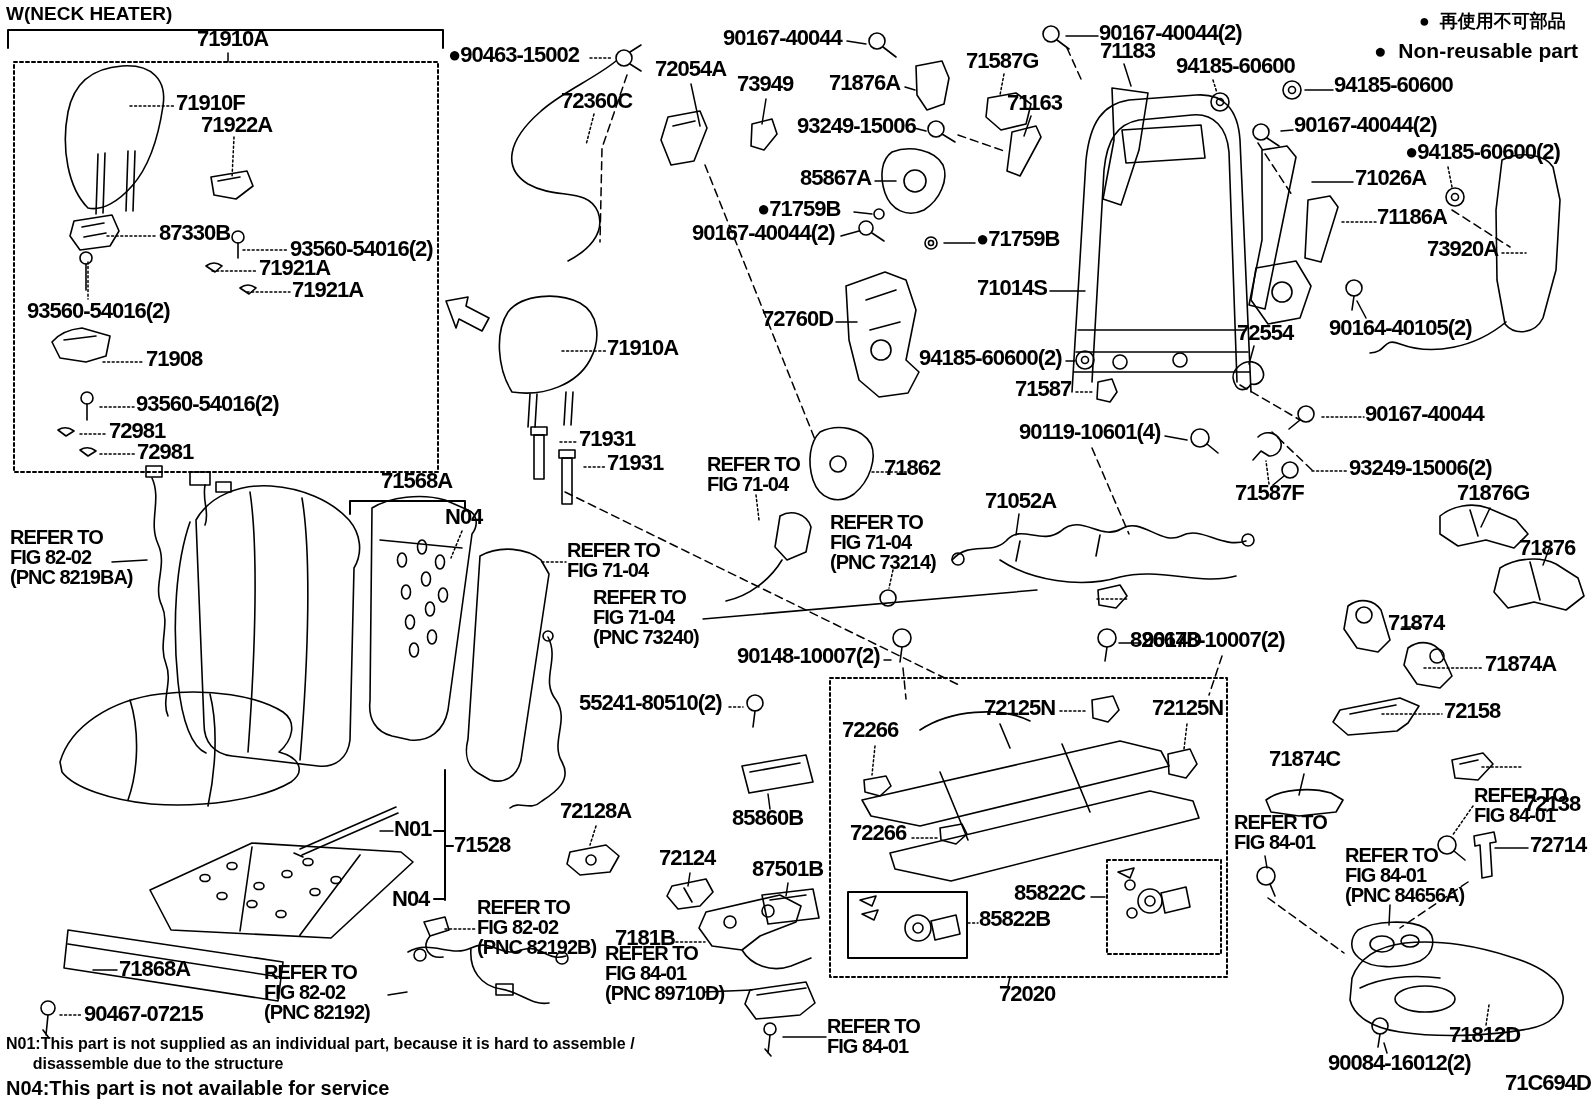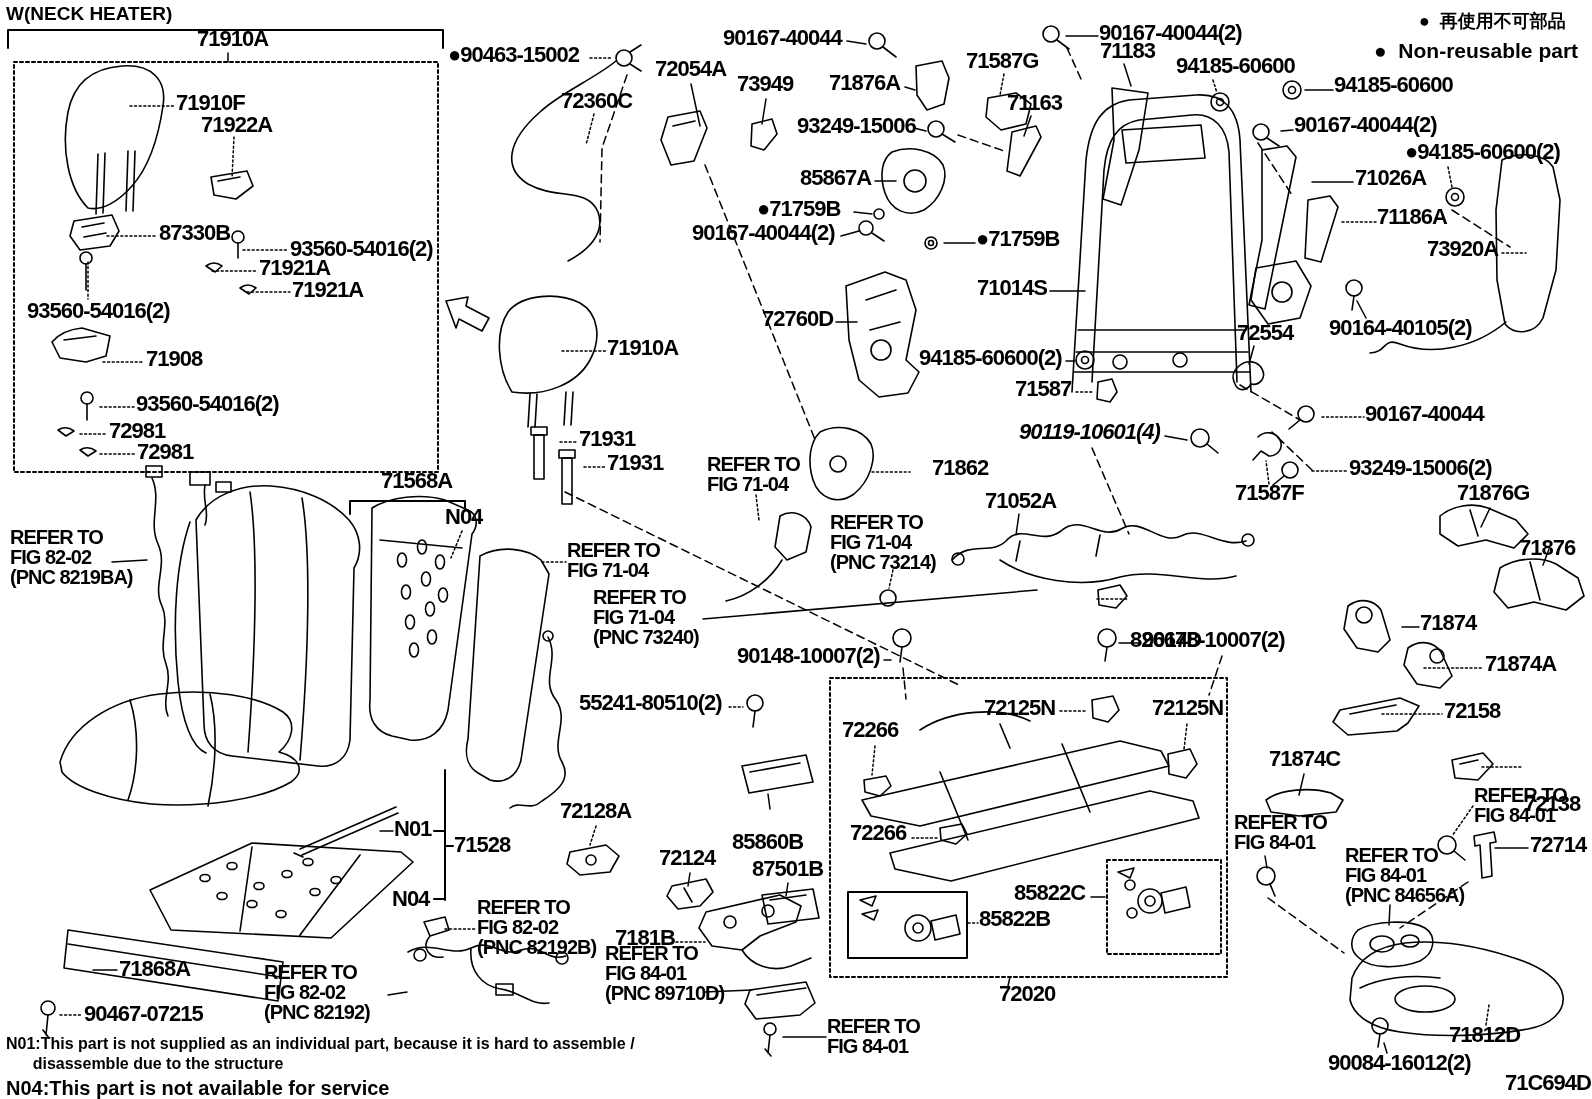--- a/index.html
+++ b/index.html
@@ -311,38 +311,38 @@
       <div class="lbl" style="left: 1427px; top: 238px;">73920A</div>
       <div class="lbl" style="left: 1419px; top: 12px; font-size: 18px; letter-spacing: 0px;">●  再使用不可部品</div>
       <div class="lbl" style="left: 1374px; top: 40px; font-size: 21px; letter-spacing: 0px;">●  Non-reusable part</div>
       <div class="lbl" style="left: 977px; top: 277px;">71014S</div>
       <div class="lbl" style="left: 762px; top: 308px;">72760D</div>
       <div class="lbl" style="left: 1237px; top: 322px;">72554</div>
       <div class="lbl" style="left: 1329px; top: 317px;">90164-40105(2)</div>
       <div class="lbl" style="left: 1365px; top: 403px;">90167-40044</div>
       <div class="lbl" style="left: 1015px; top: 378px;">71587</div>
       <div class="lbl" style="left: 919px; top: 347px;">94185-60600(2)</div>
-      <div class="lbl" style="left: 1019px; top: 421px; font-style: italic;">90119-10601(4)</div>
+      <div class="lbl" style="left: 1019px; top: 421px;">90119-10601(4)</div>
       <div class="lbl" style="left: 1349px; top: 457px;">93249-15006(2)</div>
       <div class="lbl" style="left: 1235px; top: 482px;">71587F</div>
       <div class="lbl" style="left: 1457px; top: 482px;">71876G</div>
       <div class="lbl" style="left: 1519px; top: 525px; margin-top: 12px;">71876</div>
-      <div class="lbl" style="left: 932px; top: 457px;">71862</div>
+      <div class="lbl" style="left: 884px; top: 457px;">71862</div>
       <div class="lbl" style="left: 607px; top: 337px;">71910A</div>
       <div class="lbl" style="left: 579px; top: 428px;">71931</div>
       <div class="lbl" style="left: 607px; top: 452px;">71931</div>
       <div class="lbl" style="left: 707px; top: 454px; font-size: 20px;">REFER TO
 FIG 71-04</div>
       <div class="lbl" style="left: 985px; top: 490px;">71052A</div>
       <div class="lbl" style="left: 830px; top: 512px; font-size: 20px;">REFER TO
 FIG 71-04
 (PNC 73214)</div>
       <div class="lbl" style="left: 1130px; top: 583px; margin-top: 46px;">82667D</div>
       <div class="lbl" style="left: 1142px; top: 629px;">90148-10007(2)</div>
-      <div class="lbl" style="left: 1420px; top: 612px;">71874</div>
+      <div class="lbl" style="left: 1388px; top: 612px;">71874</div>
       <div class="lbl" style="left: 1485px; top: 653px;">71874A</div>
       <div class="lbl" style="left: 1444px; top: 700px;">72158</div>
       <div class="lbl" style="left: 567px; top: 540px; font-size: 20px;">REFER TO
 FIG 71-04</div>
       <div class="lbl" style="left: 593px; top: 587px; font-size: 20px;">REFER TO
 FIG 71-04
 (PNC 73240)</div>
       <div class="lbl" style="left: 737px; top: 645px;">90148-10007(2)</div>
       <div class="lbl" style="left: 579px; top: 692px;">55241-80510(2)</div>
       <div class="lbl" style="left: 381px; top: 470px;">71568A</div>
@@ -354,21 +354,21 @@
       <div class="lbl" style="left: 984px; top: 697px;">72125N</div>
       <div class="lbl" style="left: 1152px; top: 697px;">72125N</div>
       <div class="lbl" style="left: 1269px; top: 748px;">71874C</div>
       <div class="lbl" style="left: 1524px; top: 753px; margin-top: 40px;">72138</div>
       <div class="lbl" style="left: 1474px; top: 785px; font-size: 20px;">REFER TO
 FIG 84-01</div>
       <div class="lbl" style="left: 1530px; top: 834px;">72714</div>
       <div class="lbl" style="left: 1234px; top: 812px; font-size: 20px;">REFER TO
 FIG 84-01</div>
       <div class="lbl" style="left: 850px; top: 822px;">72266</div>
-      <div class="lbl" style="left: 732px; top: 807px; margin-top: 24px;">85860B</div>
+      <div class="lbl" style="left: 732px; top: 807px;">85860B</div>
       <div class="lbl" style="left: 560px; top: 800px;">72128A</div>
       <div class="lbl" style="left: 394px; top: 818px;">N01</div>
       <div class="lbl" style="left: 454px; top: 834px;">71528</div>
       <div class="lbl" style="left: 392px; top: 888px;">N04</div>
       <div class="lbl" style="left: 477px; top: 897px; font-size: 20px;">REFER TO
 FIG 82-02
 (PNC 82192B)</div>
       <div class="lbl" style="left: 659px; top: 847px;">72124</div>
       <div class="lbl" style="left: 752px; top: 858px;">87501B</div>
       <div class="lbl" style="left: 615px; top: 927px;">7181B</div>

